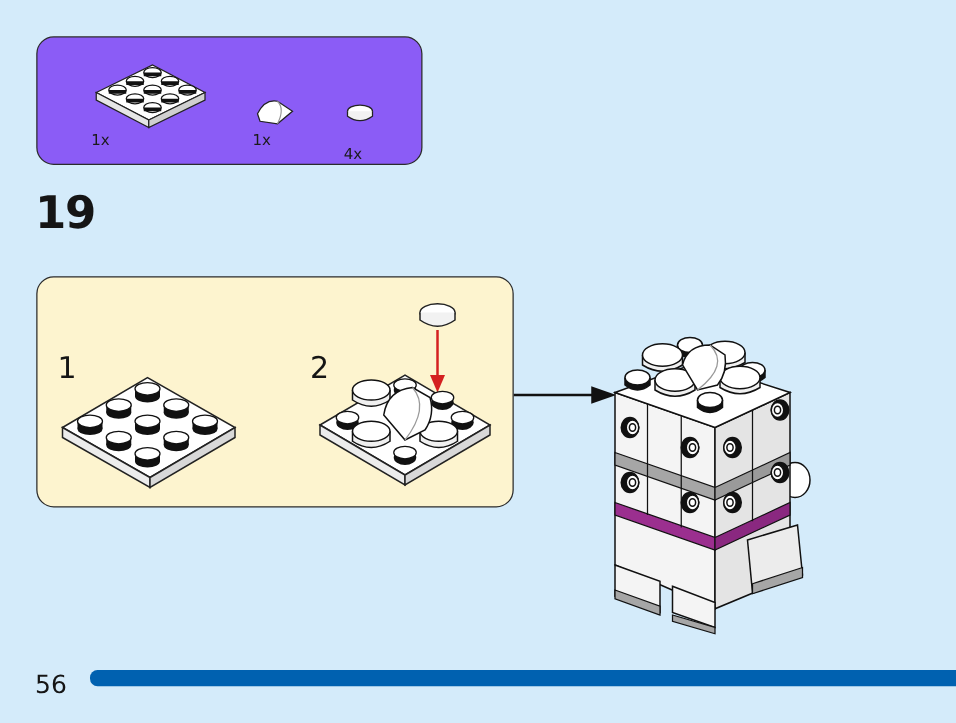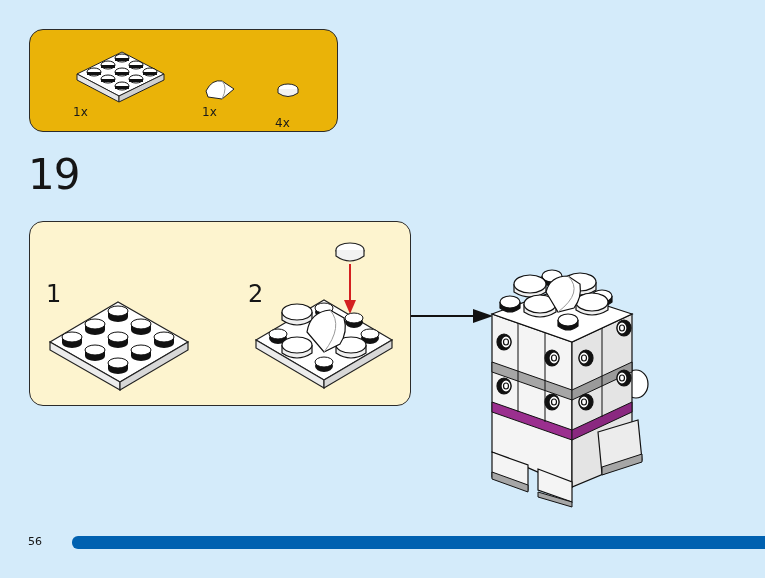--- a/index.html
+++ b/index.html
@@ -7,48 +7,48 @@
       width: 765px; height: 578px;
       background: #d4ebfa;
       position: relative;
       overflow: hidden;
       font-family: "DejaVu Sans", sans-serif;
       color: #1a1a1a;
     }
     .parts-box {
       position: absolute; left: 29px; top: 29px;
       width: 309px; height: 103px;
-      background: #eab308;
+      background: #8b5cf6;
       border: 1.5px solid #2b2b2b;
       border-radius: 14px;
       box-sizing: border-box;
     }
     .qty {
       position: absolute; font-size: 12px; color: #1a1a1a;
     }
     .step-number {
       position: absolute; left: 28px; top: 150px;
-      font-size: 42px; font-weight: normal; letter-spacing: -1px;
+      font-size: 36px; font-weight: bold; letter-spacing: -1px;
       color: #151515;
       text-align: center;
     }
     .substep-box {
       position: absolute; left: 29px; top: 221px;
       width: 382px; height: 185px;
       background: #fdf4cf;
       border: 1.5px solid #2b2b2b;
       border-radius: 14px;
       box-sizing: border-box;
     }
     .sub-num {
       position: absolute; font-size: 24px; color: #151515;
     }
     .page-number {
       position: absolute; left: 28px; top: 535px;
-      font-size: 11px; color: #151515;
+      font-size: 20px; color: #151515;
     }
     .page-bar {
       position: absolute; left: 72px; top: 536px;
       width: 700px; height: 13px;
       background: #0061b0;
       border-radius: 6px 0 0 6px;
     }
     svg { position: absolute; overflow: visible; }
   </style>
 </head>

